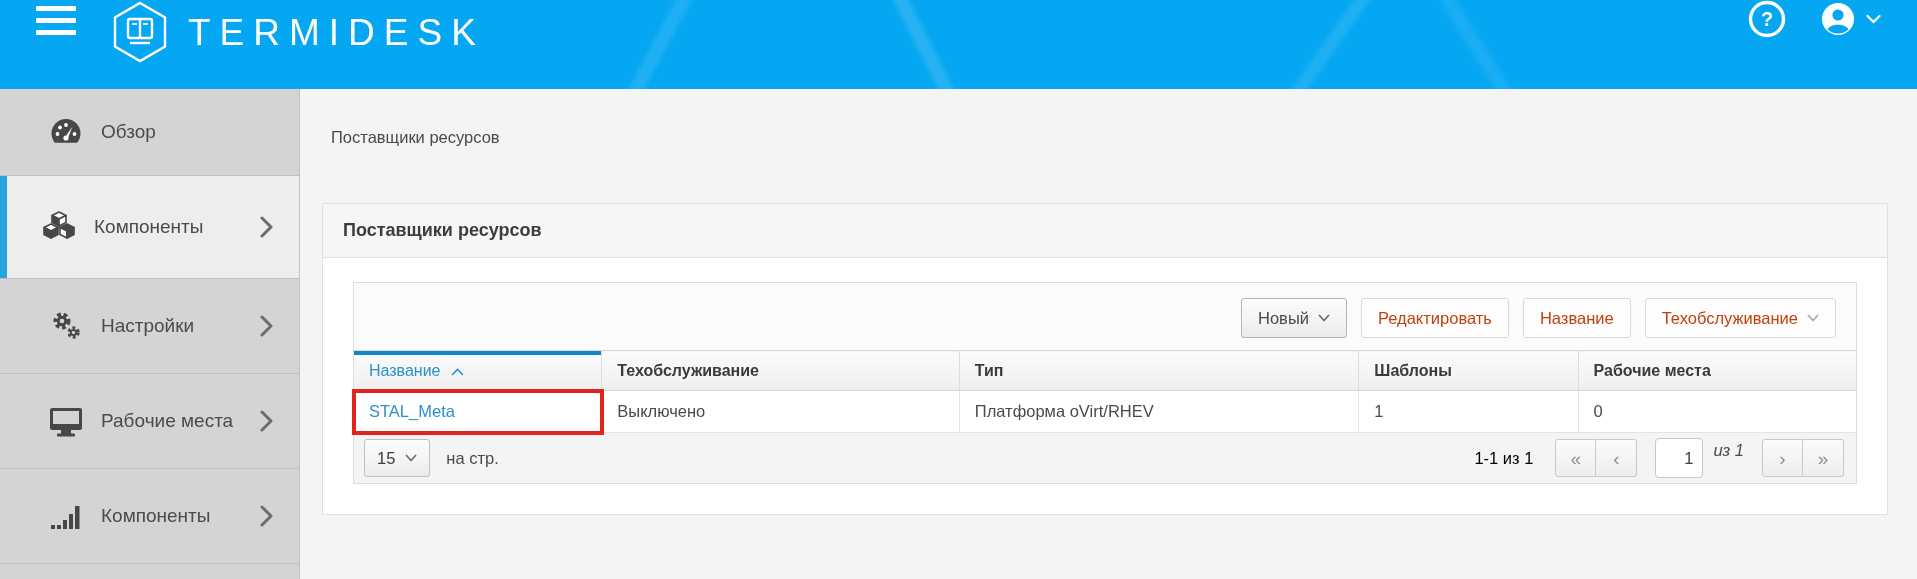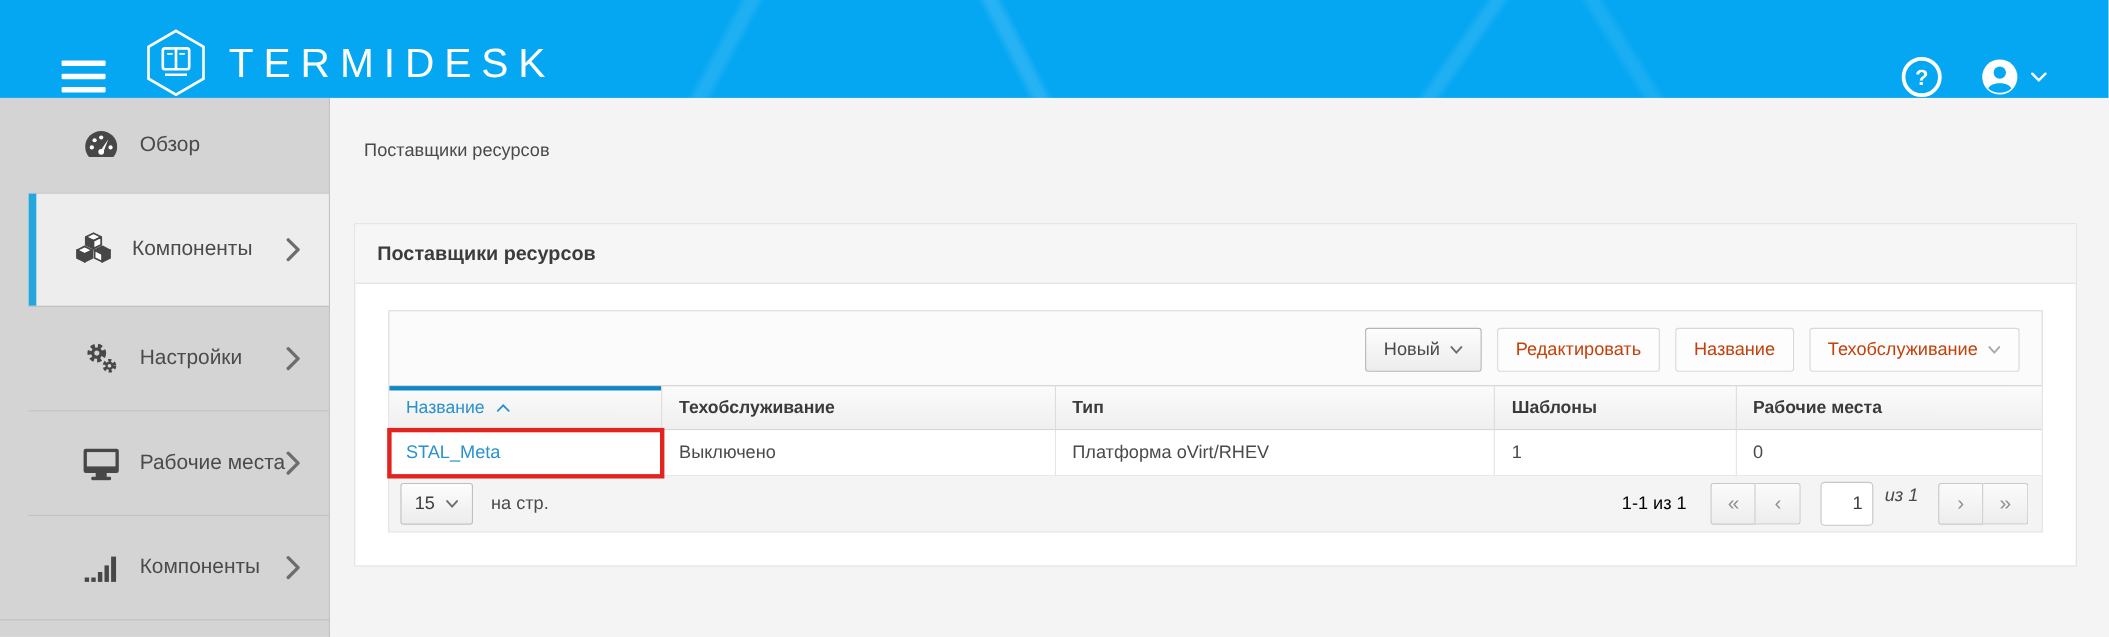--- a/index.html
+++ b/index.html
@@ -1,21 +1,21 @@
 <!DOCTYPE html>
 <html lang="ru"><head>
 <meta charset="utf-8">
 <style>
   * { margin:0; padding:0; box-sizing:border-box; }
   html,body { width:1917px; height:579px; overflow:hidden; }
   body { font-family:"Liberation Sans", sans-serif; background:#f4f4f5; color:#4a4a4a; }
   .app { width:1917px; height:579px; display:flex; flex-direction:column; }
 
   
-  .topbar { position:relative; height:89px; flex:0 0 89px; background:#06a7f2; display:flex; align-items:flex-end; padding:0 56px; overflow:hidden; }
+  .topbar { position:relative; height:89px; flex:0 0 89px; background:#06a7f2; display:flex; align-items:flex-start; padding:0 36px; overflow:hidden; }
   .topbar::before { content:""; position:absolute; inset:0; pointer-events:none;
     background:
       linear-gradient(63deg, transparent 47.6%, rgba(255,255,255,.13) 48%, rgba(255,255,255,.13) 48.4%, transparent 48.8%),
       linear-gradient(-55deg, transparent 30.6%, rgba(255,255,255,.10) 31%, rgba(255,255,255,.10) 31.4%, transparent 31.8%),
       linear-gradient(-62deg, transparent 64.6%, rgba(255,255,255,.10) 65%, rgba(255,255,255,.10) 65.4%, transparent 65.8%),
       linear-gradient(58deg, transparent 75.6%, rgba(255,255,255,.08) 76%, rgba(255,255,255,.08) 76.4%, transparent 76.8%);
   }
   .hamburger { position:relative; z-index:1; width:46px; height:40px; background:transparent; border:none; cursor:pointer; display:flex; flex-direction:column; justify-content:center; gap:7px; }
   .hamburger span { display:block; width:40px; height:5px; background:#ffffff; border-radius:1px; }
   .brand { position:relative; z-index:1; display:flex; align-items:center; margin-left:26px; }
@@ -25,21 +25,21 @@
   .help-btn { background:transparent; border:none; cursor:pointer; display:flex; align-items:center; margin-right:34px; }
   .user-menu { display:flex; align-items:center; cursor:pointer; color:#ffffff; }
   .user-menu .user-name { font-size:19px; margin-left:8px; }
   .user-menu svg.chev { margin-left:10px; }
 
   
   .body-row { flex:1; display:flex; min-height:0; }
 
   
   .sidebar { width:300px; flex:0 0 300px; background:#d4d4d4; border-right:1px solid #c2c2c2; display:flex; flex-direction:column; }
-  .nav-item { display:flex; align-items:center; height:95px; padding-left:45px; padding-right:26px; cursor:pointer; color:#4b4b4b; border-top:1px solid #c0c0c0; position:relative;margin-left:26px; }
+  .nav-item { display:flex; align-items:center; height:95px; padding-left:45px; padding-right:26px; cursor:pointer; color:#4b4b4b; border-top:1px solid #c0c0c0; position:relative; }
   .nav-item:first-child { border-top:none; height:86px; }
   .nav-item .icn { width:42px; display:flex; justify-content:center; align-items:center; flex:0 0 42px; }
   .nav-item .lbl { font-size:19px; margin-left:14px; }
   .nav-item .chev { margin-left:auto; }
   .nav-item.selected { background:#ededee; height:103px; padding-left:38px; }
   .nav-item.selected::before { content:""; position:absolute; left:0; top:0; bottom:0; width:7px; background:#27a5dd; }
   .nav-stub { border-top:1px solid #c0c0c0; flex:1; }
 
   
   .content { flex:1; background:#f4f4f5; padding:36px 29px 0 22px; overflow:hidden; }

